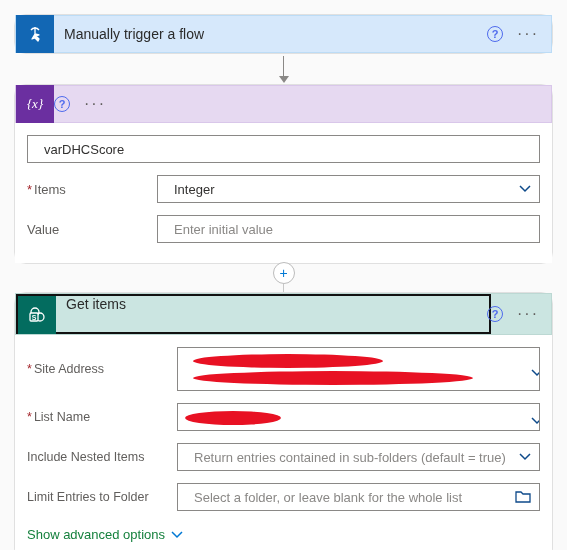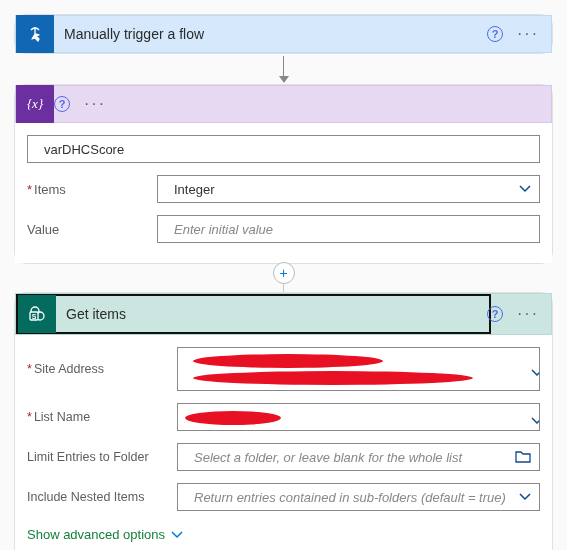--- a/index.html
+++ b/index.html
@@ -76,21 +76,21 @@
       flex: 1;
       border: 1px solid #8a8886;
       height: 28px;
       display: flex;
       align-items: center;
       padding: 0 16px;
       font-size: 13px;
       background: #fff;
       position: relative;
     }
-    .field .placeholder { color: #8a8886; font-style: italic; }
+    .field .placeholder { color: #8a8886; }
     .field .chev {
       position: absolute;
       right: 8px;
       color: #0e4a8a;
     }
     .field .folder-ic {
       position: absolute;
       right: 8px;
       color: #0e4a8a;
     }
@@ -145,21 +145,21 @@
     .hdr-getitems-outer {
       position: relative;
       display: flex;
       align-items: center;
       background: #cbe5e1;
       border: 1px solid #bcd8d3;
     }
     .hdr-getitems-inner {
       border: 2px solid #111;
       display: flex;
-      align-items: center;
+      align-items: flex-start;
       flex: 1;
       height: 40px;
       margin-right: 60px;
     }
     .getitems-actions {
       position: absolute;
       right: 8px;
       display: flex;
       align-items: center;
       gap: 10px;
@@ -281,37 +281,37 @@
             <ellipse cx="55" cy="14" rx="48" ry="7" fill="#e81123"></ellipse>
           </svg>
           <span class="chev">
             <svg width="12" height="8" class="chev-svg">
                 <path d="M1 1 L6 6 L11 1"></path>
               </svg>
           </span>
         </div>
       </div>
       <div class="row">
+        <div class="label"><span>Include Nested Items</span></div>
+        <div class="field">
+          <span class="placeholder">Return entries contained in sub-folders (default = true)</span>
+          <span class="chev">
+            <svg width="12" height="8" class="chev-svg">
+                <path d="M1 1 L6 6 L11 1"></path>
+              </svg>
+          </span>
+        </div>
+      </div>
+      <div class="row">
         <div class="label"><span>Limit Entries to Folder</span></div>
         <div class="field">
           <span class="placeholder">Select a folder, or leave blank for the whole list</span>
           <span class="folder-ic">
             <svg width="16" height="14" viewBox="0 0 16 14">
                 <path d="M1 3 L1 12 L15 12 L15 4 L8 4 L6 2 L1 2 Z" fill="none" stroke="#0e4a8a" stroke-width="1.3"></path>
-              </svg>
-          </span>
-        </div>
-      </div>
-      <div class="row">
-        <div class="label"><span>Include Nested Items</span></div>
-        <div class="field">
-          <span class="placeholder">Return entries contained in sub-folders (default = true)</span>
-          <span class="chev">
-            <svg width="12" height="8" class="chev-svg">
-                <path d="M1 1 L6 6 L11 1"></path>
               </svg>
           </span>
         </div>
       </div>
       <div class="adv-link">
         <span>Show advanced options</span>
         <svg width="12" height="8">
             <path d="M1 1 L6 6 L11 1" stroke="#0078d4" stroke-width="1.5" fill="none"></path>
           </svg>
       </div>

